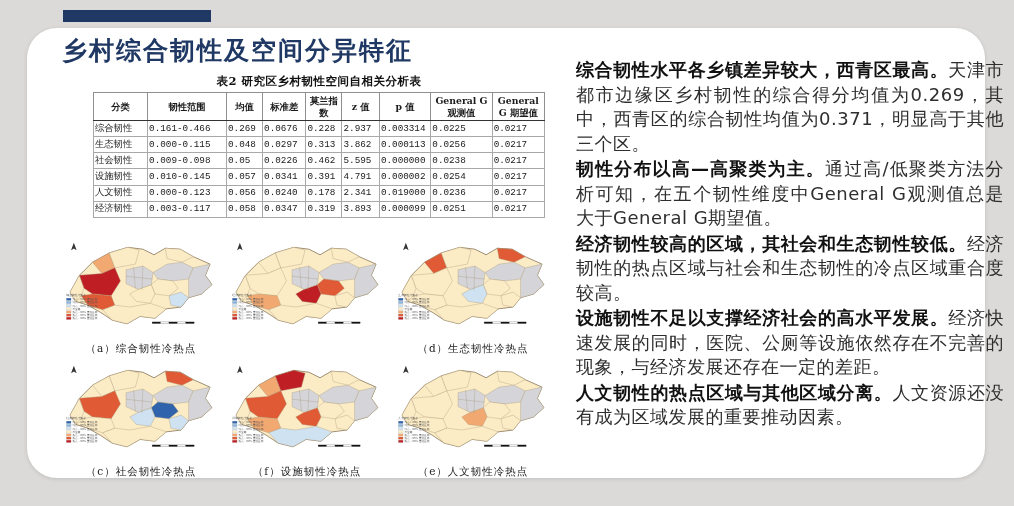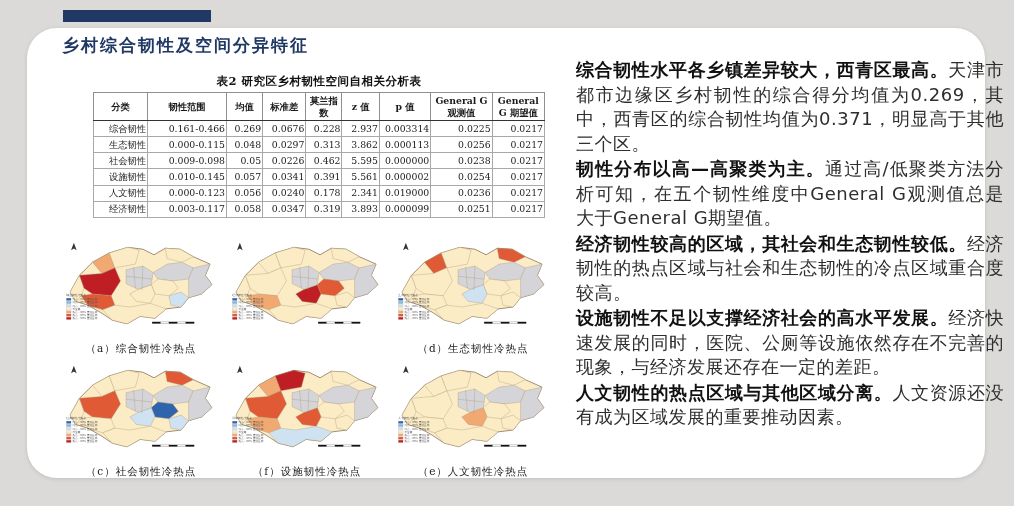--- a/index.html
+++ b/index.html
@@ -1,32 +1,32 @@
 <!DOCTYPE html>
 <html><head>
 <meta charset="utf-8">
 <style>
   html,body{margin:0;padding:0;width:1014px;height:506px;overflow:hidden;
     background:#dbdad8;font-family:"DejaVu Sans",sans-serif;}
   .stage{position:relative;width:1014px;height:506px;}
   .card{position:absolute;left:27px;top:28px;width:958px;height:450px;
     background:#ffffff;border-radius:30px;box-shadow:0 1px 4px rgba(0,0,0,.12);}
   .top-bar{position:absolute;left:63px;top:10px;width:148px;height:12px;background:#1f3864;}
-  .slide-title{position:absolute;left:62px;top:34px;font-size:17px;font-weight:bold;
+  .slide-title{position:absolute;left:62px;top:34px;font-size:25px;font-weight:bold;
     color:#1f3864;letter-spacing:2px;white-space:nowrap;}
   
   .table-wrap{position:absolute;left:93px;top:74px;width:452px;}
   .table-title{text-align:center;font-size:11.5px;font-weight:bold;color:#111;
     font-family:"DejaVu Serif",serif;margin-bottom:3px;letter-spacing:.5px;}
   table.stats{border-collapse:collapse;width:100%;table-layout:fixed;
     font-family:"DejaVu Serif",serif;font-size:9.3px;color:#1a1a1a;
     border-top:1.6px solid #222;border-bottom:1.6px solid #222;border-radius:18px;}
   table.stats th{font-weight:bold;border:.6px solid #8f8f8f;border-bottom:1px solid #333;
     padding:2px 1px;line-height:1.25;vertical-align:middle;}
-  table.stats td{border:.6px solid #a8a8a8;text-align:right;padding:1.5px 1px;line-height:1.3;}
+  table.stats td{border:.6px solid #a8a8a8;text-align:left;padding:1.5px 1px;line-height:1.3;font-family:Liberation Mono, monospace;}
   
   .maps-grid{position:absolute;left:58px;top:238px;display:grid;
     grid-template-columns:repeat(3,166px);grid-row-gap:5px;}
   figure.map-figure{margin:0;width:166px;}
   svg.map-svg{width:162px;height:97px;display:block;margin:0 auto;}
   .map-caption{text-align:center;font-size:10.5px;color:#222;
     font-family:"DejaVu Serif",serif;margin-top:7px;letter-spacing:1px;}
   
   .notes{position:absolute;left:576px;top:58px;width:428px;font-size:18px;
     line-height:24.5px;color:#2e2e2e;letter-spacing:.5px;text-align:justify;}
@@ -101,21 +101,21 @@
             <td>0.000000</td>
             <td>0.0238</td>
             <td>0.0217</td>
           </tr>
           <tr>
             <td>设施韧性</td>
             <td>0.010-0.145</td>
             <td>0.057</td>
             <td>0.0341</td>
             <td>0.391</td>
-            <td>5.561</td>
+            <td>4.791</td>
             <td>0.000002</td>
             <td>0.0254</td>
             <td>0.0217</td>
           </tr>
           <tr>
             <td>人文韧性</td>
             <td>0.000-0.123</td>
             <td>0.056</td>
             <td>0.0240</td>
             <td>0.178</td>

